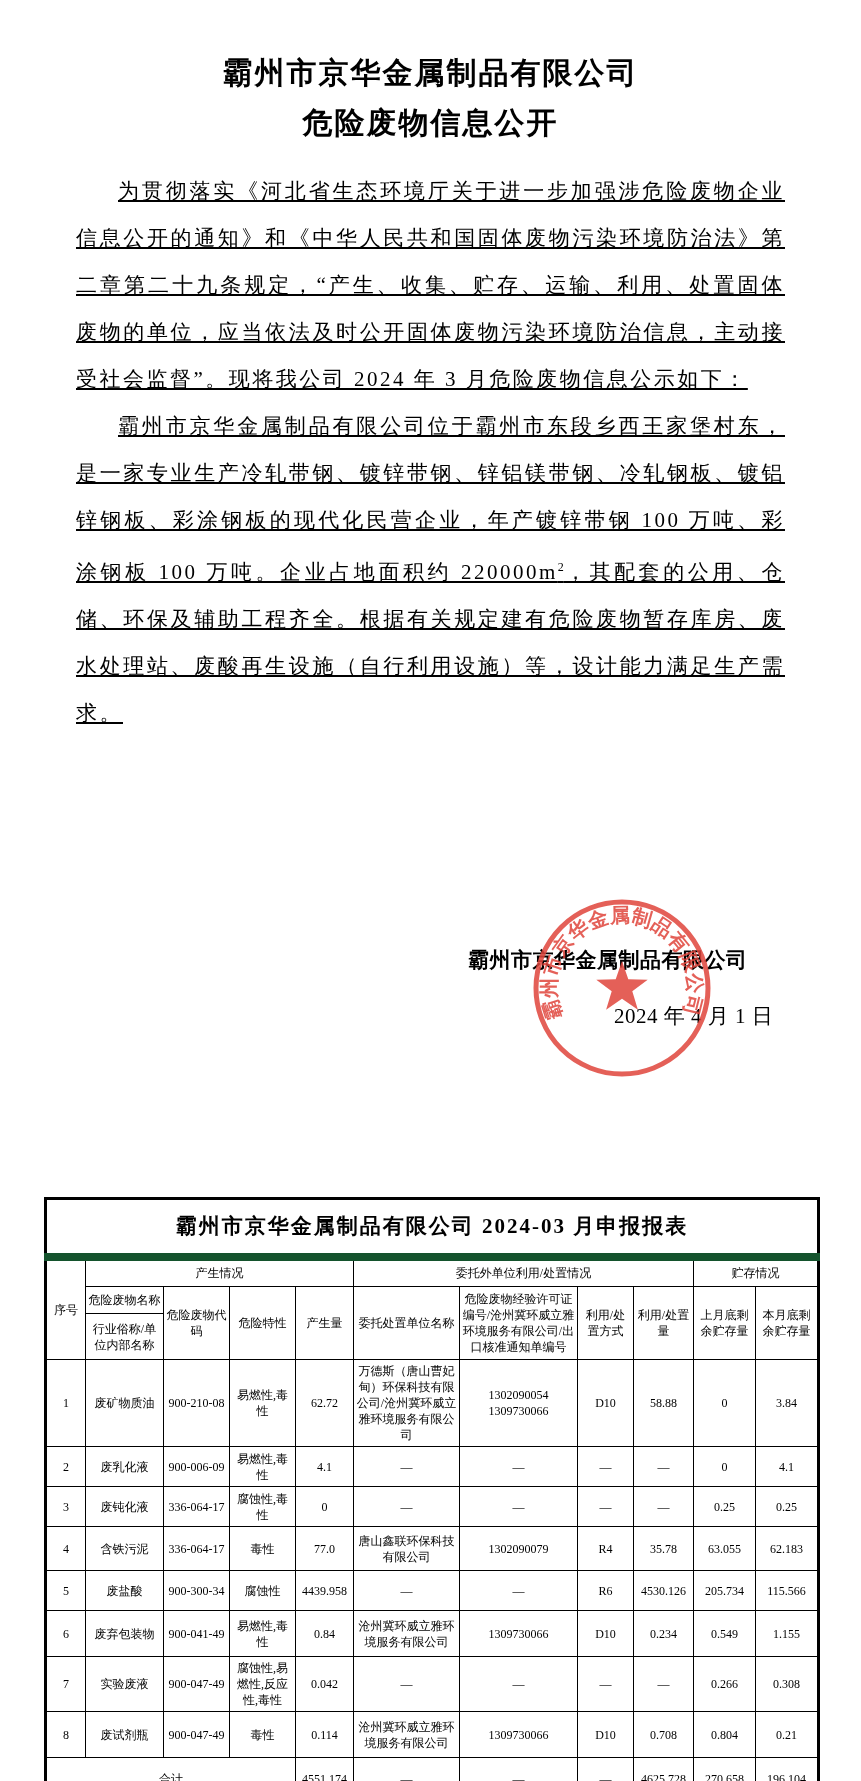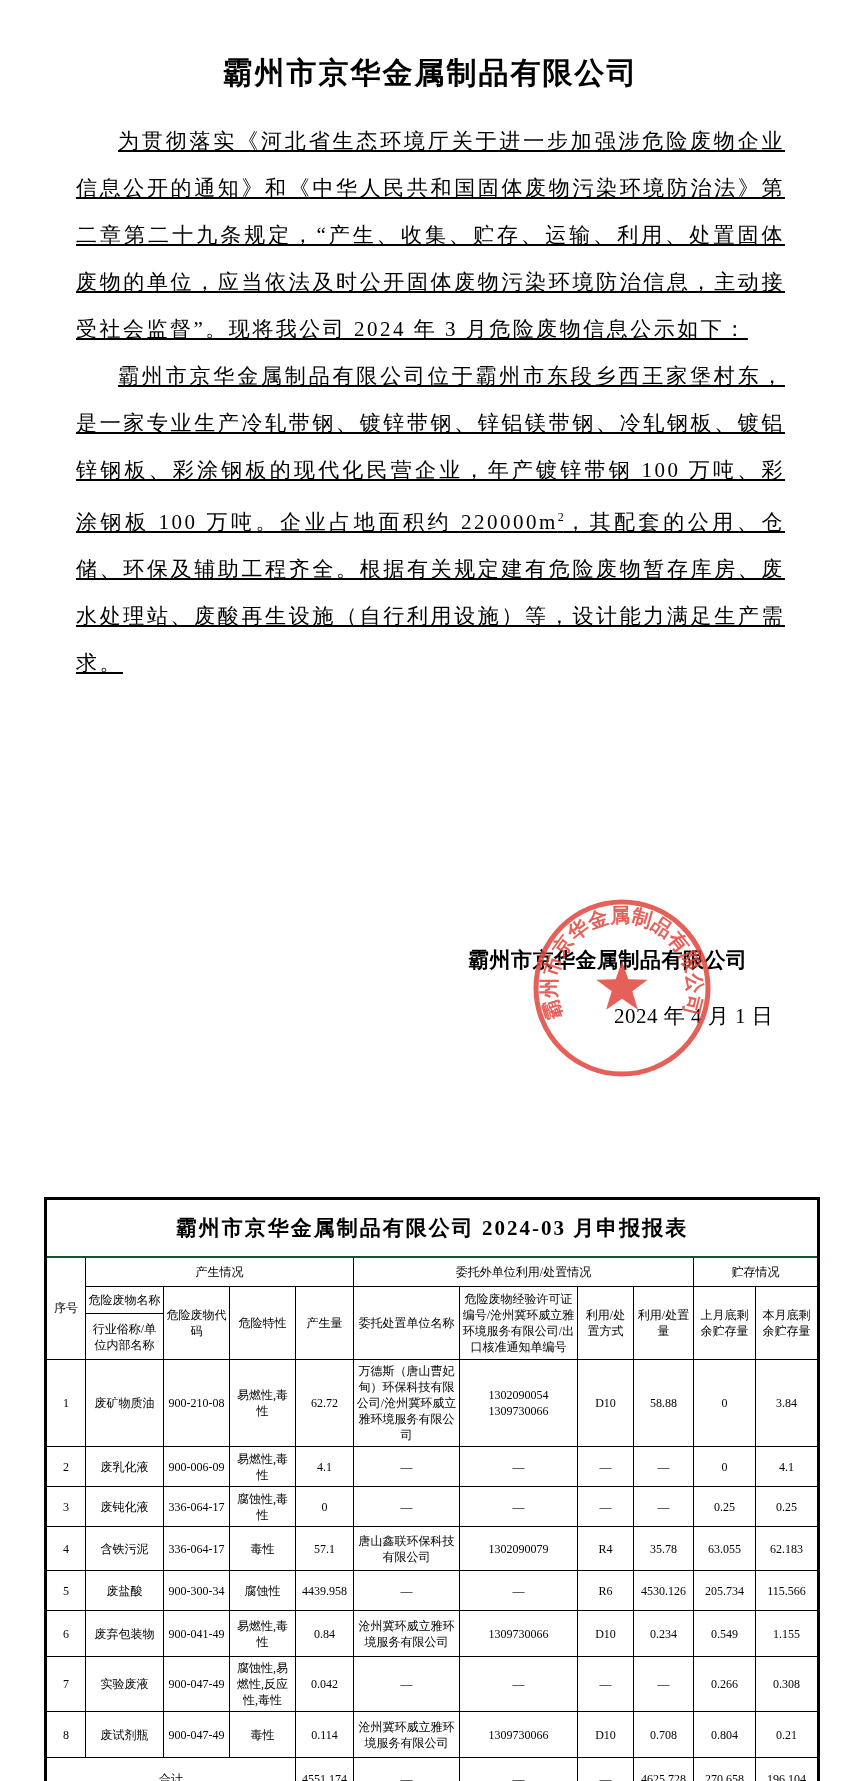--- a/index.html
+++ b/index.html
@@ -20,36 +20,37 @@
   .sig-date { position:absolute; left:614px; top:1002px; font-size:21px; letter-spacing:0.5px; z-index:2; }
 
   .stamp { position:absolute; left:527px; top:893px; width:190px; height:190px; opacity:0.85; z-index:3; pointer-events:none; }
 
   .report { position:absolute; left:44px; top:1197px; }
   table.report-table { border-collapse:collapse; table-layout:fixed; width:775px; border:3px solid #000; background:#fff; }
   .report-table td {
     border:1px solid #000; text-align:center; vertical-align:middle;
     font-size:12px; line-height:16px; padding:3px 2px; word-break:break-all;
   }
-  .t-title td { font-size:21px; letter-spacing:2px; height:58px; font-weight:bold; border-bottom:2px solid #14532d; }
+  .t-title td { font-size:21px; letter-spacing:2px; height:58px; font-weight:bold; border-bottom:8px solid #14532d; }
   .t-group td { height:30px; }
   .t-sub td { height:72px; }
   .t-sub td.name-col { padding:0; }
   .split { height:72px; display:flex; flex-direction:column; }
   .split-top { flex:0 0 27px; border-bottom:1px solid #000; display:flex; align-items:center; justify-content:center; padding:0 2px; }
   .split-bot { flex:1; display:flex; align-items:center; justify-content:center; padding:2px; }
   .report-table td.pre { white-space:pre-line; }
 </style>
 </head>
 <body>
 
 <div class="page">
 
   <div class="doc-title">
     <div>霸州市京华金属制品有限公司</div>
+    <div>危险废物信息公开</div>
   </div>
 
   <div class="body-text">
     <p>为贯彻落实《河北省生态环境厅关于进一步加强涉危险废物企业信息公开的通知》和《中华人民共和国固体废物污染环境防治法》第二章第二十九条规定，“产生、收集、贮存、运输、利用、处置固体废物的单位，应当依法及时公开固体废物污染环境防治信息，主动接受社会监督”。现将我公司 2024 年 3 月危险废物信息公示如下：</p>
     <p><span>霸州市京华金属制品有限公司位于霸州市东段乡西王家堡村东，是一家专业生产冷轧带钢、镀锌带钢、锌铝镁带钢、冷轧钢板、镀铝锌钢板、彩涂钢板的现代化民营企业，年产镀锌带钢 100 万吨、彩涂钢板 100 万吨。企业占地面积约 220000m</span><sup>2</sup><span>，其配套的公用、仓储、环保及辅助工程齐全。根据有关规定建有危险废物暂存库房、废水处理站、废酸再生设施（自行利用设施）等，设计能力满足生产需求。</span></p>
   </div>
 
   <div class="sig-company">霸州市京华金属制品有限公司</div>
   <div class="sig-date">2024 年 4 月 1 日</div>
 
@@ -144,21 +145,21 @@
             <td>—</td>
             <td>—</td>
             <td>0.25</td>
             <td>0.25</td>
           </tr>
           <tr style="height: 44px;">
             <td>4</td>
             <td>含铁污泥</td>
             <td>336-064-17</td>
             <td>毒性</td>
-            <td>57.1</td>
+            <td>77.0</td>
             <td>唐山鑫联环保科技有限公司</td>
             <td class="pre">1302090079</td>
             <td>R4</td>
             <td>35.78</td>
             <td>63.055</td>
             <td>62.183</td>
           </tr>
           <tr style="height: 40px;">
             <td>5</td>
             <td>废盐酸</td>

